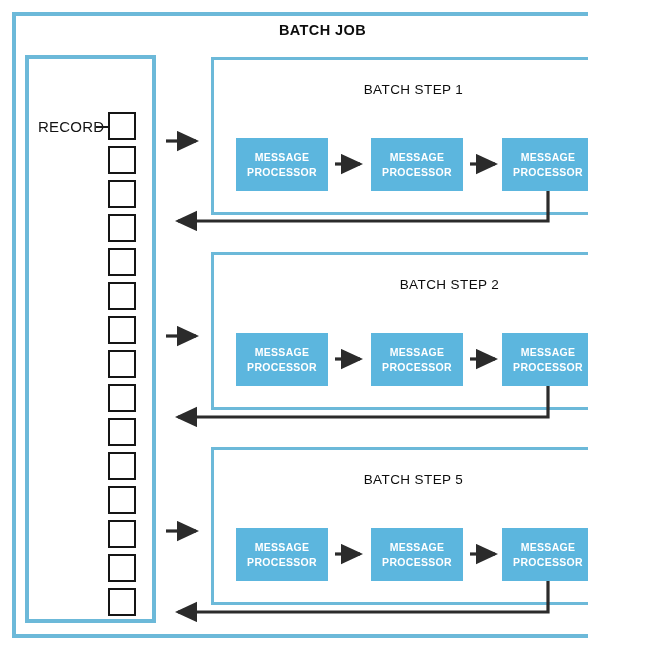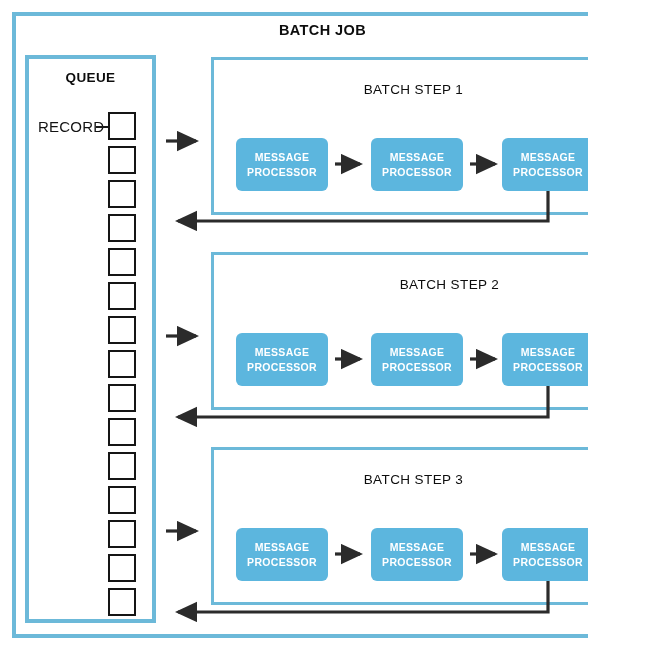--- a/index.html
+++ b/index.html
@@ -117,21 +117,20 @@
     color: #ffffff;
     display: flex;
     flex-direction: column;
     align-items: center;
     justify-content: center;
     font-size: 10.5px;
     font-weight: bold;
     letter-spacing: 0.3px;
     line-height: 1.35;
     text-align: center;
-    border-radius: 6px;
   }
   .mp-box span { display: block; }
   
   .arrow-svg {
     position: absolute;
     left: 0;
     top: 0;
     width: 645px;
     height: 650px;
     pointer-events: none;
@@ -139,21 +138,20 @@
 </style>
 </head>
 <body>
 
 <div id="canvas">
 
   <div class="job-frame"></div>
   <div class="job-title">BATCH JOB</div>
 
   <div class="queue-frame"></div>
-  <div class="queue-title">QUEUE</div>
   <div class="record-label">RECORD</div>
   <div class="record-leader"></div>
   <div class="record-stack" id="record-stack">
       <div class="record-box"></div>
       <div class="record-box"></div>
       <div class="record-box"></div>
       <div class="record-box"></div>
       <div class="record-box"></div>
       <div class="record-box"></div>
       <div class="record-box"></div>
@@ -190,21 +188,21 @@
       </div>
       <div class="mp-box" style="left: 371px; top: 333px;">
         <span>MESSAGE</span>
         <span>PROCESSOR</span>
       </div>
       <div class="mp-box" style="left: 502px; top: 333px;">
         <span>MESSAGE</span>
         <span>PROCESSOR</span>
       </div>
       <div class="step-frame" style="top: 447px; height: 158px;"></div>
-      <div class="step-title" style="top: 472px;">BATCH STEP 3</div>
+      <div class="step-title" style="top: 472px;">BATCH STEP 5</div>
       <div class="mp-box" style="left: 236px; top: 528px;">
         <span>MESSAGE</span>
         <span>PROCESSOR</span>
       </div>
       <div class="mp-box" style="left: 371px; top: 528px;">
         <span>MESSAGE</span>
         <span>PROCESSOR</span>
       </div>
       <div class="mp-box" style="left: 502px; top: 528px;">
         <span>MESSAGE</span>

